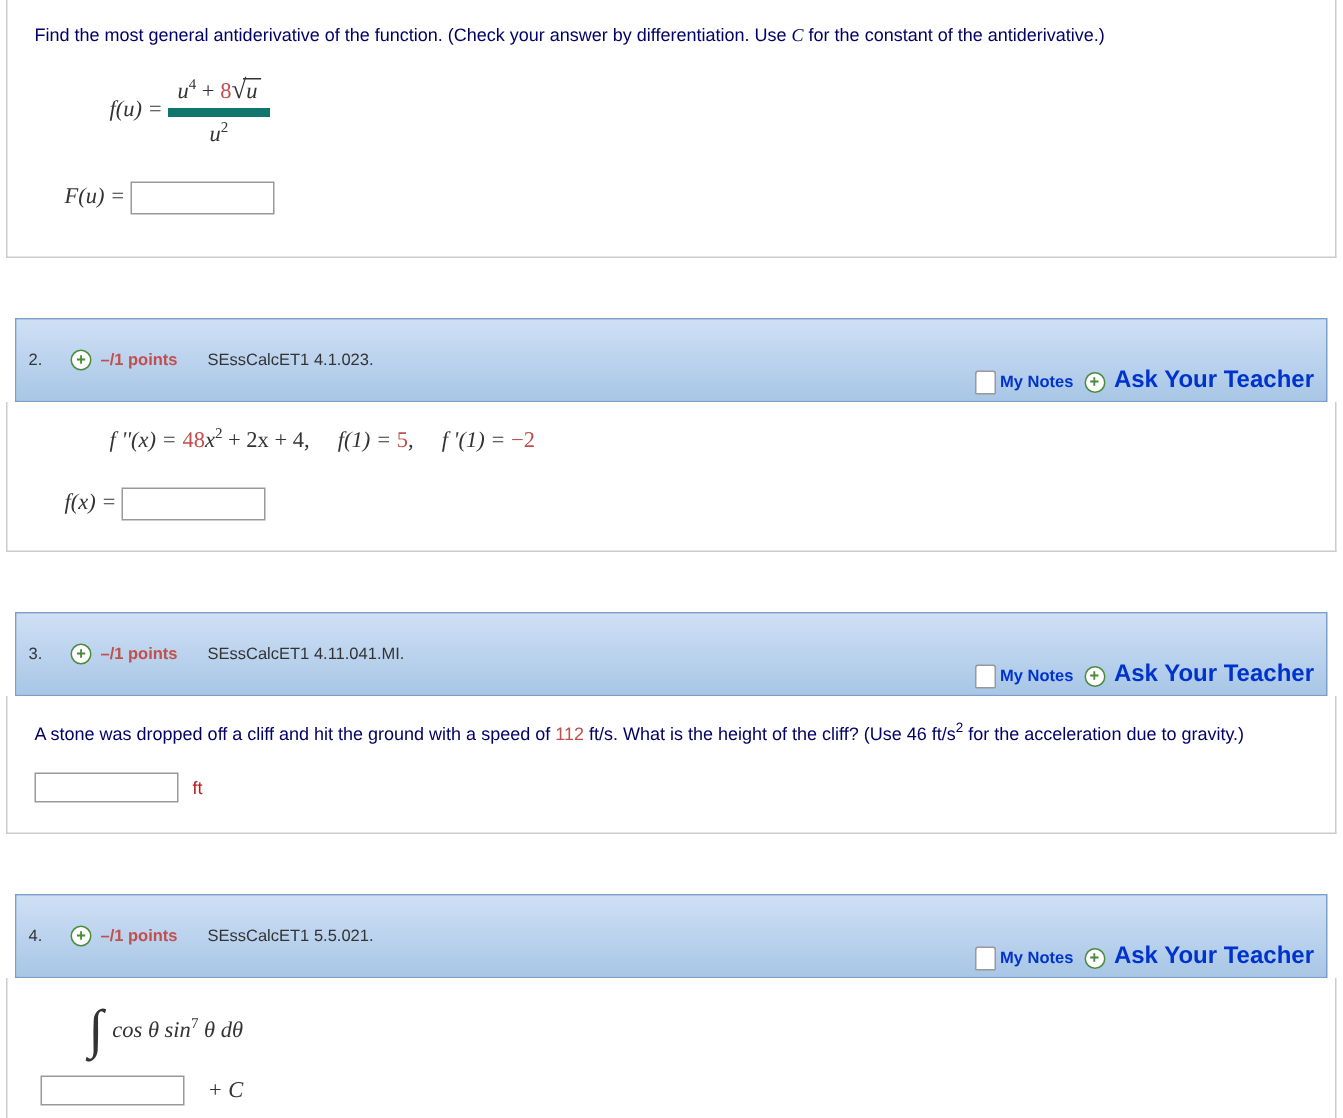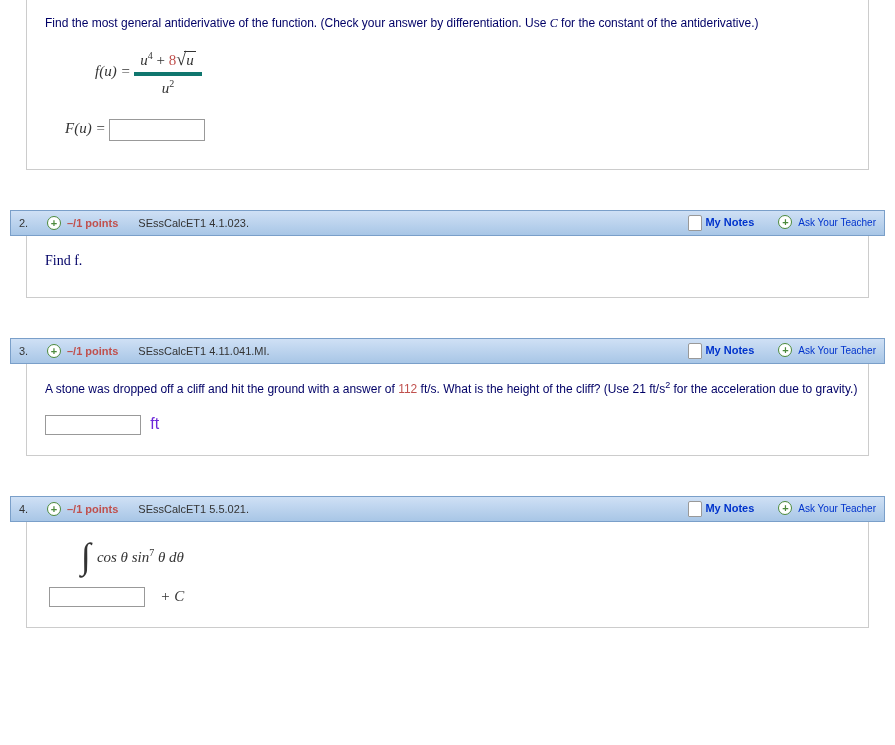--- a/index.html
+++ b/index.html
@@ -8,21 +8,21 @@
       font-size: 12px;
       background: #fff;
       color: #333;
       padding: 0;
       width: 895px;
     }
     .question-body {
       border: 1px solid #ccc;
       border-top: none;
       padding: 10px 0 20px 18px;
-      margin: 0 26px;
+      margin: 0 4px;
     }
     .q1-body { padding-bottom: 28px; }
     .question-bar {
       background: linear-gradient(#cfe0f5, #a8c6e6);
       border: 1px solid #7a9fc9;
       display: flex;
       align-items: center;
       padding: 4px 8px;
       margin: 0 10px;
       font-size: 11px;
@@ -49,64 +49,65 @@
     }
     .points {
       color: #c0504d;
       font-weight: bold;
       margin-right: 20px;
     }
     .qid { color: #333; }
     .bar-right {
       margin-left: auto;
       display: flex;
-      align-items: flex-start;
-      gap: 24px;
+      align-items: flex-end;
+      gap: 7px;
+      margin-top: 28px;
     }
     .notes-icon {
       display: inline-block;
       width: 14px;
       height: 16px;
       background: #fff;
       border: 1px solid #999;
       border-radius: 2px 2px 1px 1px;
       position: relative;
       margin-right: 3px;
       vertical-align: middle;
     }
     .my-notes {
       color: #03c;
       font-weight: bold;
       font-size: 11px;
     }
     .ask-teacher {
       color: #03c;
-      font-weight: normal;
-      font-size: 10px;
+      font-weight: bold;
+      font-size: 16px;
     }
     .spacer { height: 40px; }
     .prompt-text {
       color: #006;
       padding: 4px 0 10px 0;
       line-height: 1.6;
     }
     .math-block {
       font-family: 'Times New Roman', serif;
       font-style: italic;
       font-size: 15px;
       color: #333;
       padding: 6px 0 6px 50px;
     }
     .frac {
       display: inline-block;
       vertical-align: middle;
       text-align: center;
     }
     .frac .num {
-      border-bottom: 4px solid #0f766e;
+      border-bottom: 6px solid #0f766e;
       padding: 0 6px 2px 6px;
       display: block;
     }
     .frac .den {
       padding: 2px 6px 0 6px;
       display: block;
     }
     .redval { color: #c0504d; font-style: normal; }
     .answer-row {
       font-family: 'Times New Roman', serif;
@@ -136,21 +137,21 @@
     .integral-row {
       display: flex;
       align-items: center;
       padding: 10px 0 10px 36px;
       font-family: 'Times New Roman', serif;
       font-style: italic;
       font-size: 15px;
     }
     .int-sign { font-size: 36px; font-style: normal; margin-right: 6px; line-height: 0.8; }
     .plus-c { font-family: 'Times New Roman', serif; font-style: italic; font-size: 15px; margin-left: 12px; }
-    .q3-unit { font-family: Verdana, sans-serif; font-style: normal; font-size: 16px; color: #6d28d9; margin-left: 6px; }
+    .q3-unit { font-family: Verdana, sans-serif; font-style: normal; font-size: 12px; color: #b91c1c; margin-left: 6px; }
     .q3-input-row { padding-top: 6px; }
     .sup { font-size: 9px; vertical-align: super; }
   </style>
 </head>
 <body>
 
 <div class="question-body q1-body">
   <div class="prompt-text">
     <span>Find the most general antiderivative of the function. (Check your answer by differentiation. Use </span><span style="font-style:italic;font-family:'Times New Roman',serif">C</span><span> for the constant of the antiderivative.)</span>
   </div>
@@ -177,40 +178,48 @@
   <span class="qnum">2.</span>
   <span class="expand-icon">+</span>
   <span class="points">–/1 points</span>
   <span class="qid">SEssCalcET1 4.1.023.</span>
   <span class="bar-right">
     <span><span class="notes-icon"></span><span class="my-notes">My Notes</span></span>
     <span><span class="expand-icon">+</span><span class="ask-teacher">Ask Your Teacher</span></span>
   </span>
 </div>
 <div class="question-body">
-  <div class="prompt-text" style="font-style:italic;font-family:'Times New Roman',serif;font-size:14px;padding-bottom:4px">
-    <span style="font-style:normal;font-family:Verdana">Find f.</span>
+  <div class="math-block">
+    <span>f ''(x) = </span><span class="redval">48</span><span>x</span><sup style="font-style:normal;font-size:10px">2</sup><span style="font-style:normal"> + 2x + 4,</span>
+    &nbsp;&nbsp;&nbsp;
+    <span>f(1) = </span><span class="redval">5</span><span style="font-style:normal">,</span>
+    &nbsp;&nbsp;&nbsp;
+    <span>f '(1) = </span><span class="redval">−2</span>
+  </div>
+  <div class="answer-row">
+    <span>f(x) = </span>
+    <input class="ans" type="text" style="">
   </div>
 </div>
 
 <div class="spacer"></div>
 
 <div class="question-bar">
   <span class="qnum">3.</span>
   <span class="expand-icon">+</span>
   <span class="points">–/1 points</span>
   <span class="qid">SEssCalcET1 4.11.041.MI.</span>
   <span class="bar-right">
     <span><span class="notes-icon"></span><span class="my-notes">My Notes</span></span>
     <span><span class="expand-icon">+</span><span class="ask-teacher">Ask Your Teacher</span></span>
   </span>
 </div>
 <div class="question-body">
   <div class="prompt-text">
-    <span>A stone was dropped off a cliff and hit the ground with a answer of </span><span class="redval" style="font-style:normal">112</span><span> ft/s. What is the height of the cliff? (Use 21 ft/s</span><span class="sup">2</span><span> for the acceleration due to gravity.)</span>
+    <span>A stone was dropped off a cliff and hit the ground with a speed of </span><span class="redval" style="font-style:normal">112</span><span> ft/s. What is the height of the cliff? (Use 46 ft/s</span><span class="sup">2</span><span> for the acceleration due to gravity.)</span>
   </div>
   <div class="q3-input-row">
     <input class="ans-small" type="text" style="">
     <span class="q3-unit">ft</span>
   </div>
 </div>
 
 <div class="spacer"></div>
 
 <div class="question-bar">

